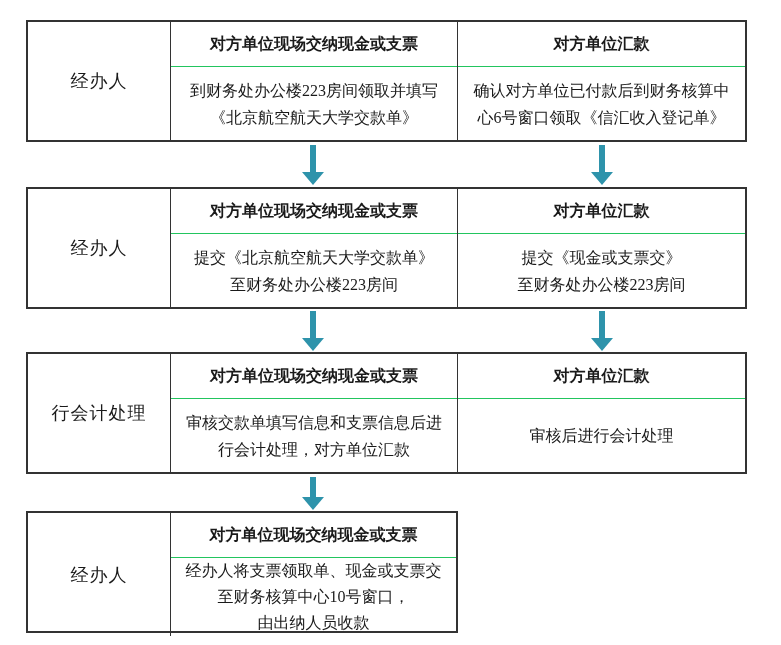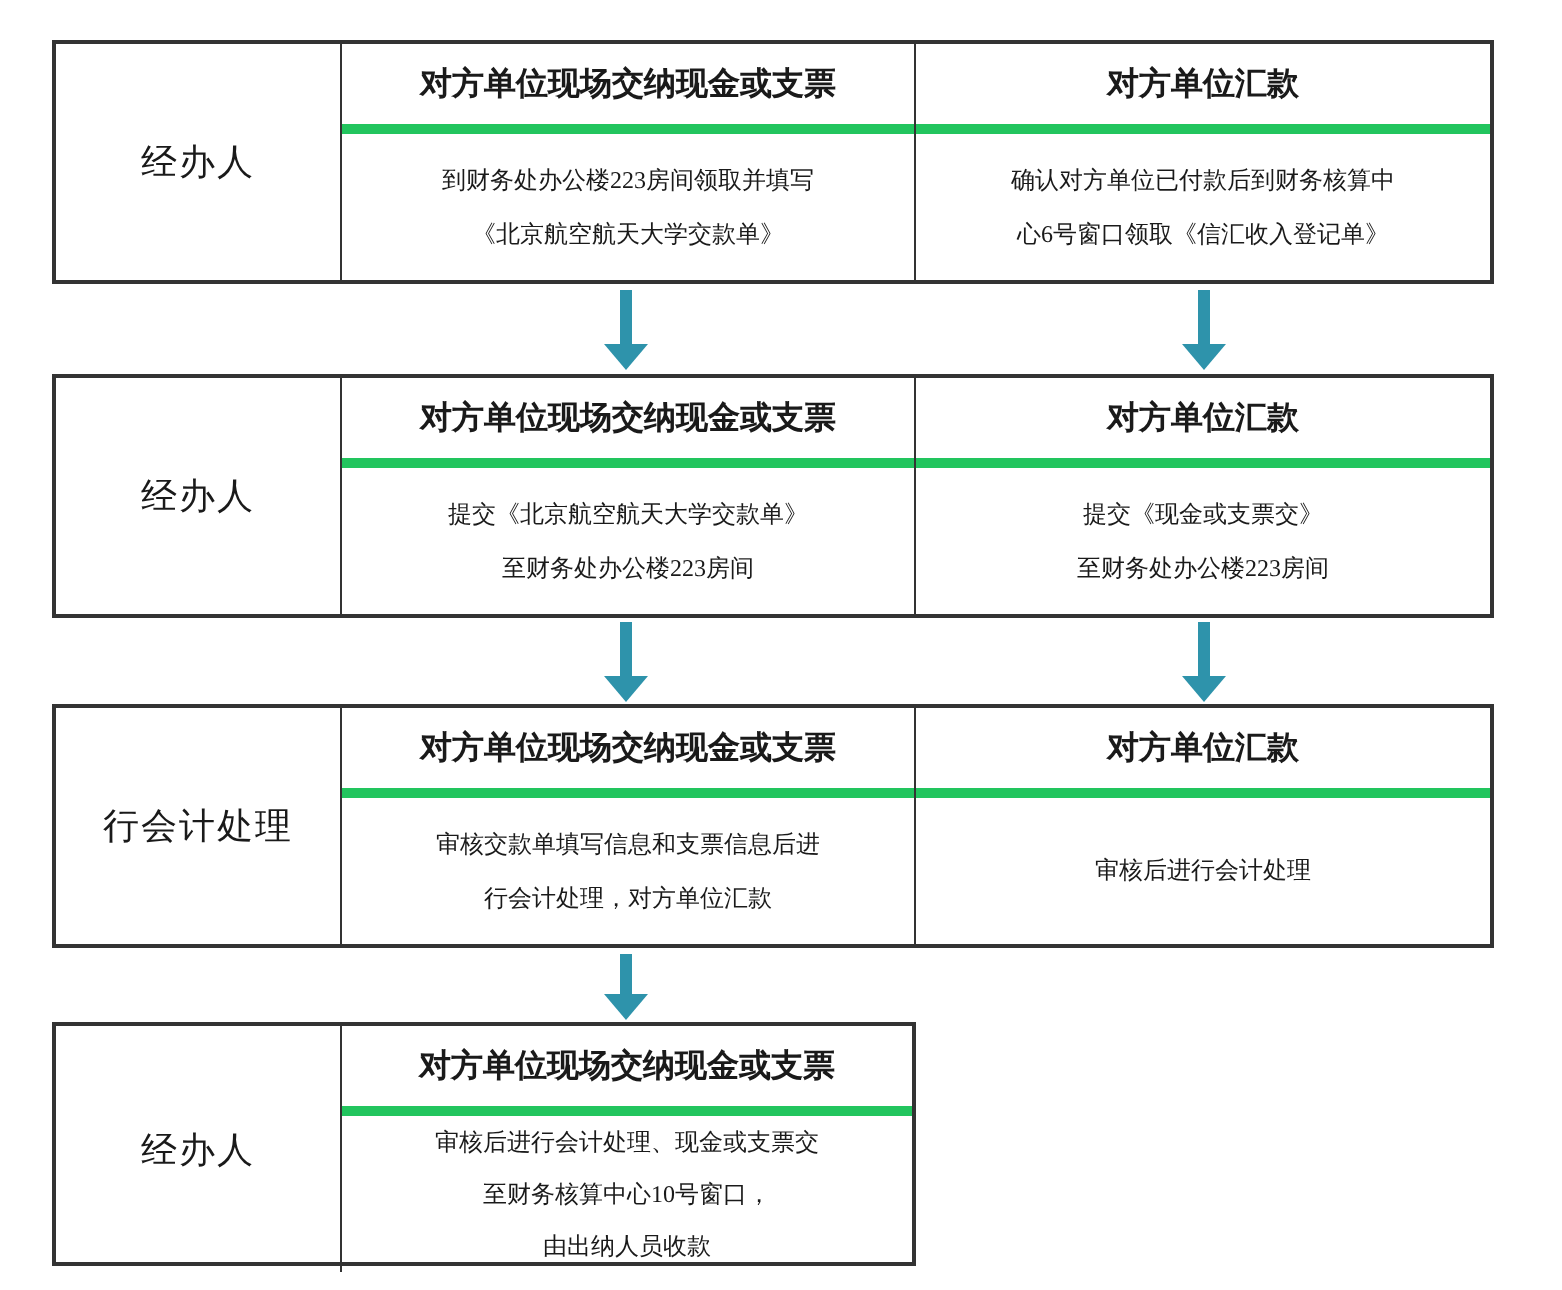--- a/index.html
+++ b/index.html
@@ -29,30 +29,30 @@
     border-right: 1px solid #333333;
     font-size: 18px;
     letter-spacing: 1px;
   }
   .col { display: grid; grid-template-rows: 45px 1fr; }
   .col + .col { border-left: 1px solid #333333; }
   .col .hdr {
     display: flex;
     align-items: center;
     justify-content: center;
-    border-bottom: 5px solid #22c55e;
+    border-bottom: 1px solid #22c55e;
     font-weight: bold;
     font-size: 16px;
   }
   .col .body {
     display: flex;
     align-items: center;
     justify-content: center;
     text-align: center;
-    font-size: 12px;
+    font-size: 16px;
     line-height: 27px;
     white-space: pre-line;
     padding: 0 4px;
   }
   .arrow {
     position: absolute;
     width: 22px;
     display: flex;
     flex-direction: column;
     align-items: center;
@@ -131,19 +131,19 @@
 
   <div class="arrow" style="left:302px; top:477px">
     <div class="shaft" style="height:20px"></div>
     <div class="head"></div>
   </div>
 
   <div class="stage two-col" style="top:511px">
     <div class="role">经办人</div>
     <div class="col">
       <div class="hdr">对方单位现场交纳现金或支票</div>
-      <div class="body" style="line-height:26px">审核后进行会计处理、现金或支票交
+      <div class="body" style="line-height:26px">经办人将支票领取单、现金或支票交
 至财务核算中心10号窗口，
 由出纳人员收款</div>
     </div>
   </div>
 
 </div>
 
 </body></html>

